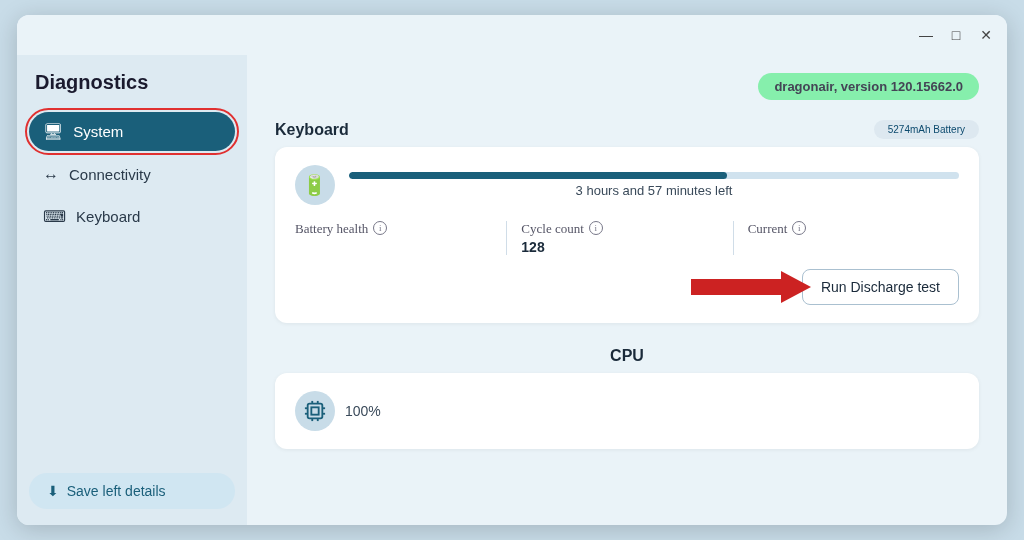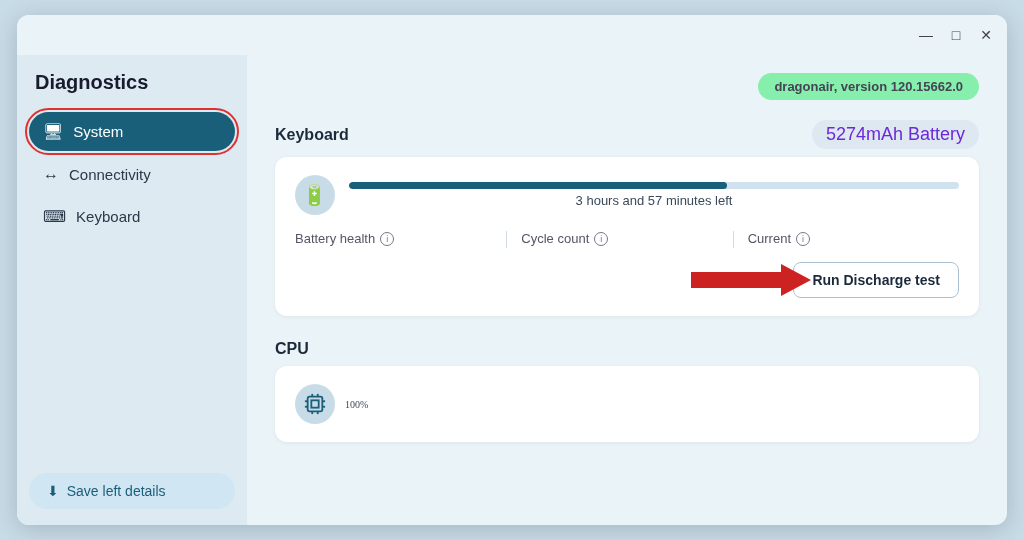--- a/index.html
+++ b/index.html
@@ -127,22 +127,22 @@
     }
     .section-title {
       font-size: 16px;
       font-weight: 600;
       color: #1a2a3a;
     }
     .section-badge {
       background: #dde8f0;
       border-radius: 20px;
       padding: 4px 14px;
-      font-size: 18px;
-      color: #6d28d9;
+      font-size: 10px;
+      color: #0c4a6e;
     }
     .card {
       background: #fff;
       border-radius: 12px;
       padding: 18px 20px;
       box-shadow: 0 1px 4px rgba(0,0,0,0.06);
     }
     
     .battery-top {
       display: flex;
@@ -187,25 +187,26 @@
     }
     .stat-block {
       flex: 1;
       padding: 0 14px;
       border-right: 1.5px solid #d0dde8;
     }
     .stat-block:first-child { padding-left: 0; }
     .stat-block:last-child { border-right: none; }
     .stat-label {
       display: flex;
-      align-items: center;
+      align-items: flex-start;
       gap: 5px;
       font-size: 13px;
       color: #556;
       margin-bottom: 2px;
+      font-family: Liberation Serif, serif;
     }
     .stat-value {
       font-size: 14px;
       font-weight: 600;
       color: #1a2a3a;
     }
     .info-icon {
       width: 14px;
       height: 14px;
       border: 1.5px solid #778;
@@ -231,30 +232,30 @@
       right: 148px;
       top: 50%;
       transform: translateY(-50%);
     }
     .run-btn {
       background: #fff;
       border: 1.5px solid #aac0d0;
       border-radius: 8px;
       padding: 9px 18px;
       font-size: 14px;
-      font-weight: 700;
+      font-weight: 400;
       color: #1a2a3a;
       cursor: pointer;
     }
     
     .cpu-section { margin-top: 4px; }
     .cpu-top {
       display: flex;
       align-items: center;
-      justify-content: space-between;
+      justify-content: center;
       margin-bottom: 8px;
     }
     .cpu-badge {
       font-size: 12px;
       color: #445;
     }
     .cpu-icon-wrap {
       width: 40px;
       height: 40px;
       background: #c8dce8;
@@ -265,23 +266,22 @@
       color: #1a5f7a;
       font-size: 18px;
       flex-shrink: 0;
     }
     .cpu-row {
       display: flex;
       align-items: center;
       gap: 10px;
     }
     .cpu-percent {
-      font-size: 10px;
+      font-size: 14px;
       color: #3a4a5a;
-      font-family: Liberation Serif, serif;
     }
     
     .active-border {
       outline: 2.5px solid #e03030;
       outline-offset: 2px;
       border-radius: 30px;
     }
     
     .top-row {
       display: flex;
@@ -359,20 +359,21 @@
               <div class="stat-label">
                 <span>Battery health</span>
                 <span class="info-icon">i</span>
               </div>
             </div>
             <div class="stat-block">
               <div class="stat-label">
                 <span>Cycle count</span>
                 <span class="info-icon">i</span>
               </div>
+              <div class="stat-value">128</div>
             </div>
             <div class="stat-block">
               <div class="stat-label">
                 <span>Current</span>
                 <span class="info-icon">i</span>
               </div>
             </div>
           </div>
 
           <div class="discharge-row">

